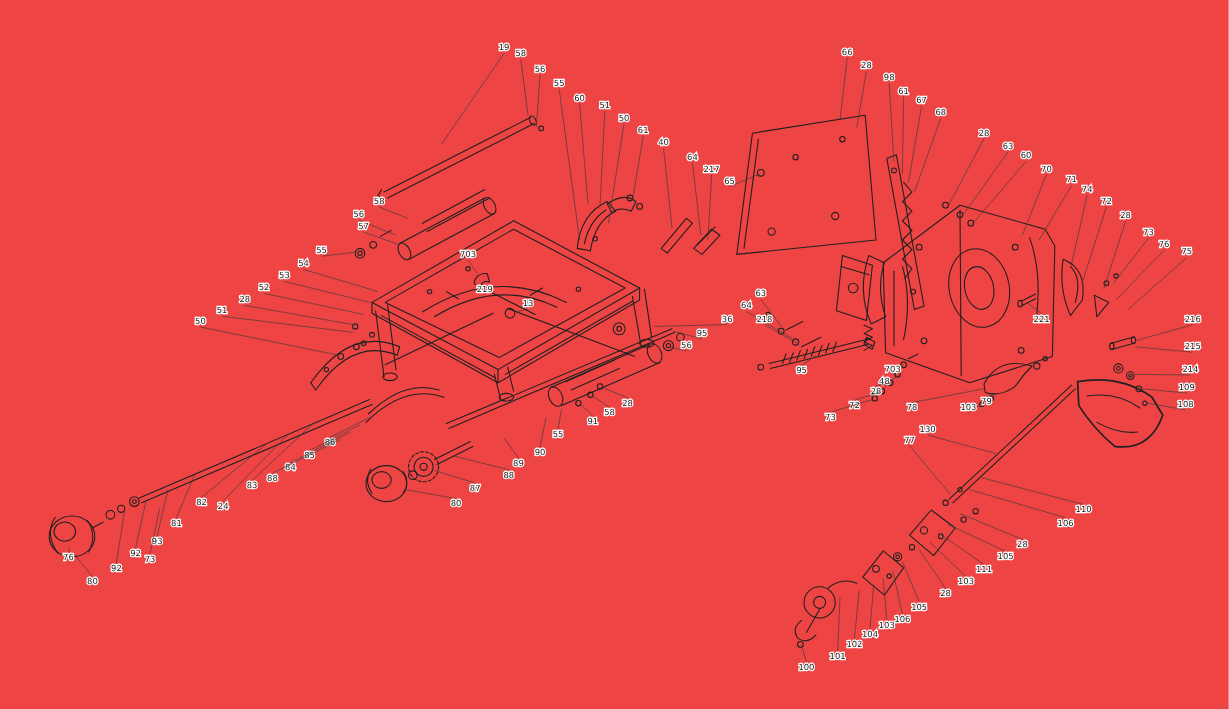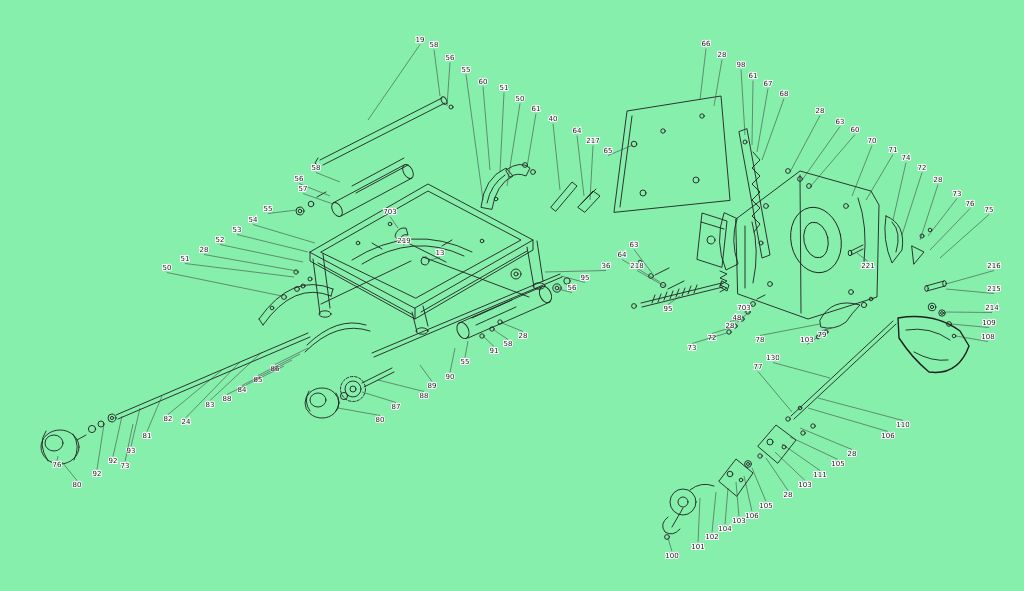--- a/index.html
+++ b/index.html
@@ -4,21 +4,21 @@
 <style>
   html, body {
     margin: 0;
     padding: 0;
     background: #ffffff;
   }
   .page {
     position: relative;
     width: 1024px;
     height: 591px;
-    background: #86efac;
+    background: #ef4444;
     overflow: hidden;
     font-family: "DejaVu Sans", sans-serif;
   }
   svg { display: block; }
   #parts {
     stroke: #202020;
     fill: none;
     stroke-width: 0.9;
     stroke-linecap: round;
     stroke-linejoin: round;

